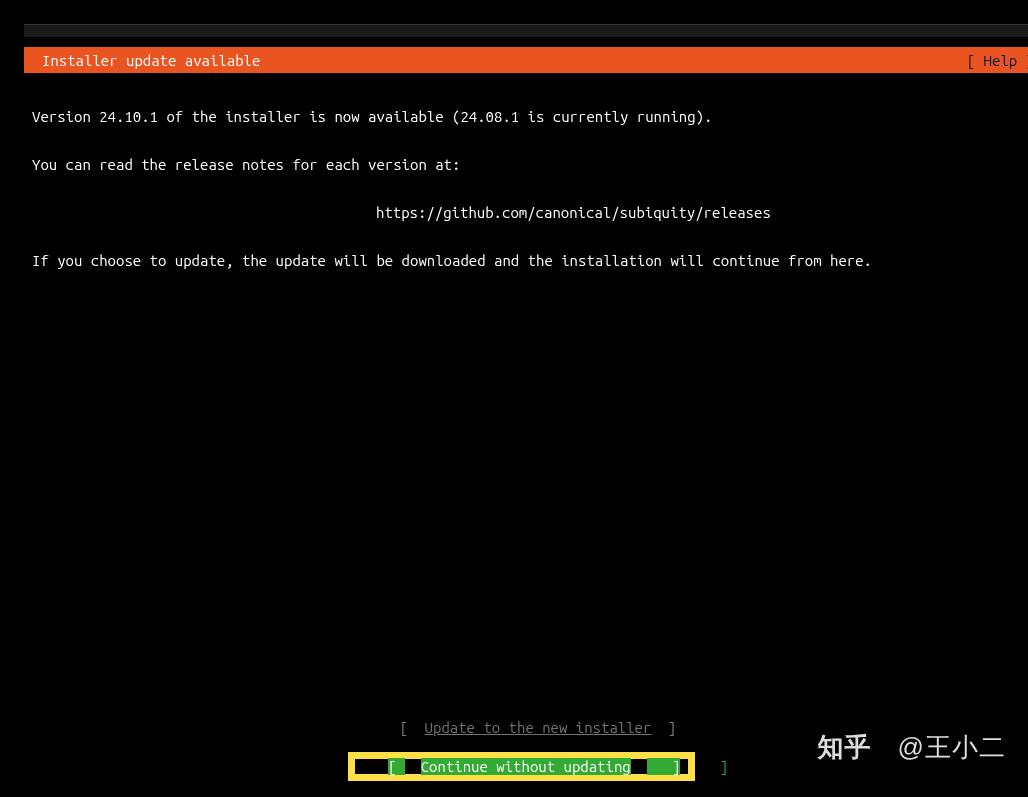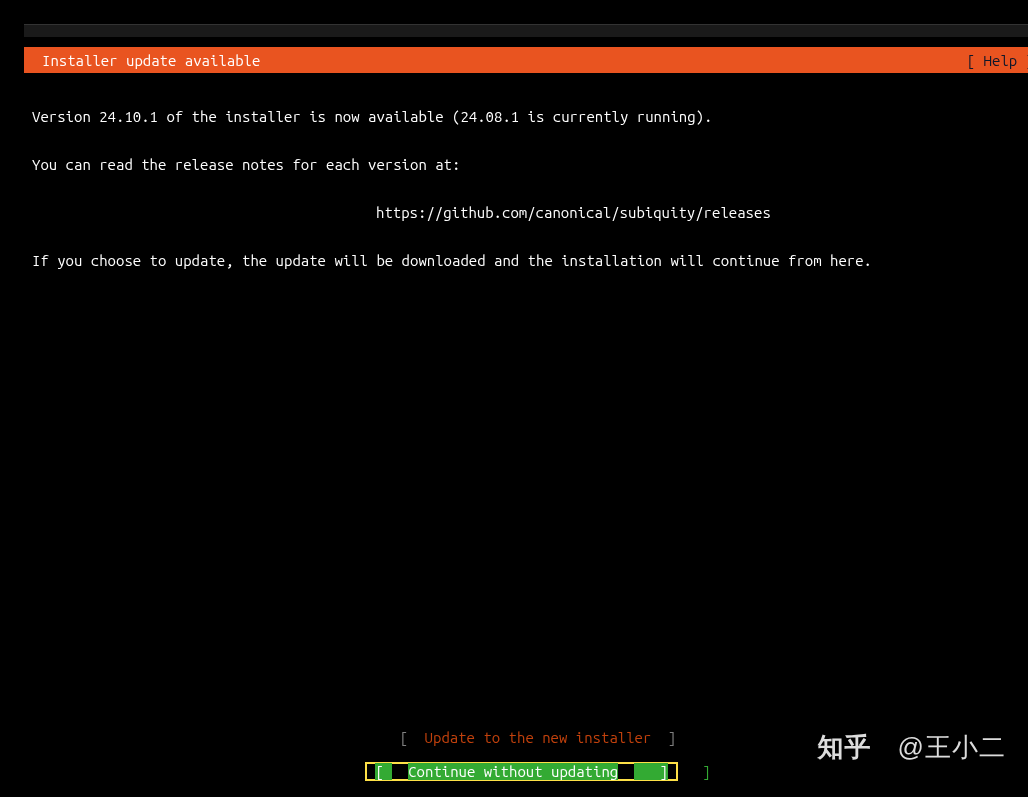--- a/index.html
+++ b/index.html
@@ -54,31 +54,33 @@
       width: 100%;
       text-align: center;
       line-height: 1.1;
     }
     .button-row {
       font-family: inherit;
       white-space: pre;
       color: #808080;
     }
     .button-label {
-      color: #c2410c;
+      text-decoration: underline;
+      color: #737373;
     }
     .button-selected {
       background: #33aa33;
       color: #ffffff;
       padding: 0 0;
     }
     .selected-row {
       display: inline-block;
-      border: 2px solid #fde047;
+      border: 7px solid #fde047;
       line-height: 1.0;
+      padding-left: 25px;
     }
     .selected-row .bracket {
       background: #33aa33;
       color: #ffffff;
     }
     .selected-row-outer {
       white-space: pre;
     }
     .watermark {
       position: absolute;

